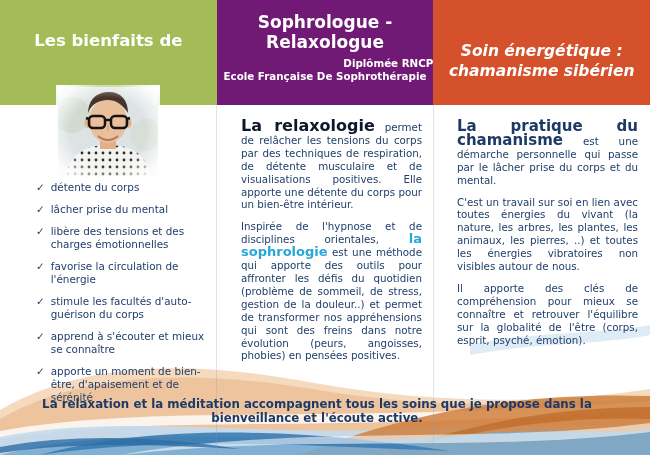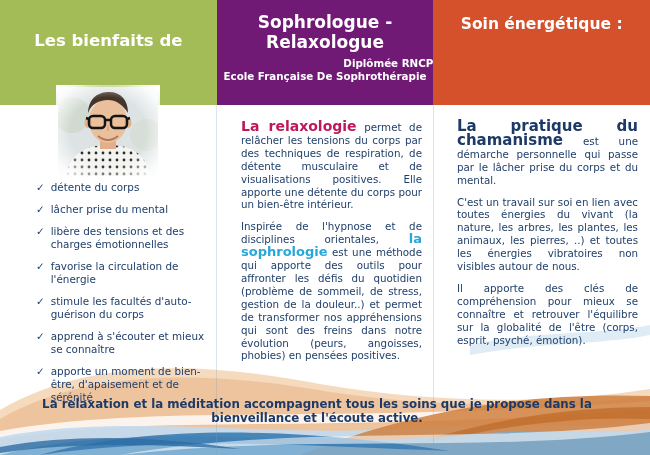--- a/index.html
+++ b/index.html
@@ -9,38 +9,38 @@
     margin:0 auto;
   }
   
   .headers { display:flex; height:105px; position:relative; z-index:2; }
   .hdr { flex:1 1 0; color:#fff; text-align:center; font-weight:bold; box-sizing:border-box; }
   .hdr-green  { background:#a3bc58; padding-top:30px; font-size:16.5px; line-height:21px; }
   .hdr-blue   { background:#701a75; padding-top:12px; }
   .hdr-blue .title { font-size:17px; line-height:20px; }
   .hdr-blue .sub   { font-size:10.3px; line-height:12.5px; }
   .hdr-blue .sub.first { margin-top:5px;text-align:right; }
-  .hdr-orange { background:#d5512b; padding-top:14px; font-size:15.5px; line-height:20px; }
+  .hdr-orange { background:#d5512b; padding-top:41px; font-size:15.5px; line-height:20px;font-style:italic; }
   
   .photo { position:absolute; left:58px; top:87px; width:100px; height:89px; z-index:3; }
   .photo svg { display:block; }
   .photo .fade { position:absolute; inset:-2px;
     background:radial-gradient(ellipse at center, rgba(255,255,255,0) 52%, rgba(255,255,255,0.85) 82%, #fff 96%); }
   
   .benefits { position:absolute; left:36px; top:181px; width:175px; z-index:2;
     list-style:none; margin:0; padding:0; color:#21406b; font-size:10.4px; line-height:13px; }
   .benefits li { display:flex; gap:6px; margin-bottom:9px; }
   .benefits .chk { font-weight:bold; flex:0 0 auto; }
   
   .colbody { position:absolute; top:120px; width:181px; z-index:2;
     color:#21406b; font-size:10.3px; line-height:12.9px; text-align:justify; }
   .colbody-mid   { left:241px; }
   .colbody-right { left:457px; }
   .colbody p { margin:0 0 9px 0; }
-  .lead-cyan { color:#be185d; font-weight:bold; font-size:14px; }
+  .lead-cyan { color:#0f172a; font-weight:bold; font-size:16px; }
   .bold-cyan { color:#28a7da; font-weight:bold; font-size:13px; }
   .lead-navy { color:#1d3a66; font-weight:bold; font-size:15px; }
   
   .waves { position:absolute; left:0; bottom:0; width:650px; height:150px; z-index:1; }
   .footer-text { position:absolute; left:0; right:16px; bottom:30px; z-index:4;
     text-align:center; color:#1d3a66; font-weight:bold; font-size:11.8px; }
   .fold { position:absolute; top:105px; bottom:0; width:1px;
     background:rgba(130,160,185,0.28); z-index:2; }
   .fold-left  { left:216px; }
   .fold-right { left:433px; }
@@ -54,20 +54,21 @@
     <div class="hdr hdr-green">
       <div>Les bienfaits de</div>
     </div>
     <div class="hdr hdr-blue">
       <div class="title">Sophrologue - Relaxologue</div>
       <div class="sub first">Diplômée RNCP</div>
       <div class="sub">Ecole Française De Sophrothérapie</div>
     </div>
     <div class="hdr hdr-orange">
       <div>Soin énergétique :</div>
+      <div>chamanisme sibérien</div>
     </div>
   </div>
 
   <div class="photo">
     <svg viewBox="0 0 100 89" width="100" height="89">
       <defs>
         <pattern id="dots" width="7" height="7" patternUnits="userSpaceOnUse">
           <rect width="7" height="7" fill="#f3f3f0"></rect>
           <circle cx="3" cy="3" r="1.4" fill="#2b2b2b"></circle>
         </pattern>

